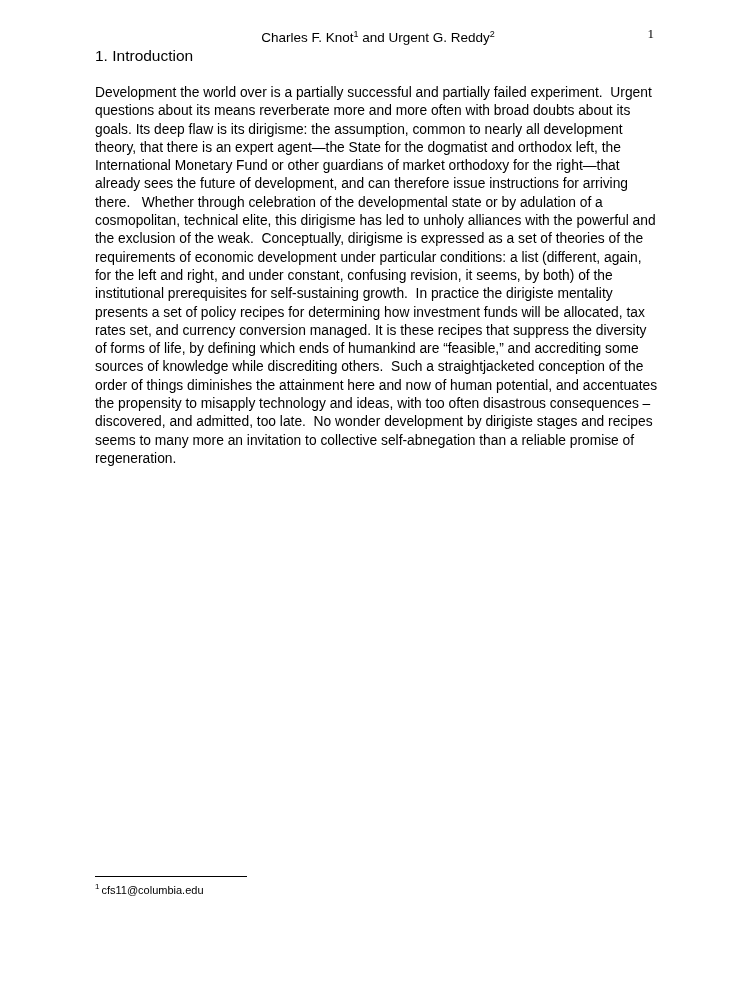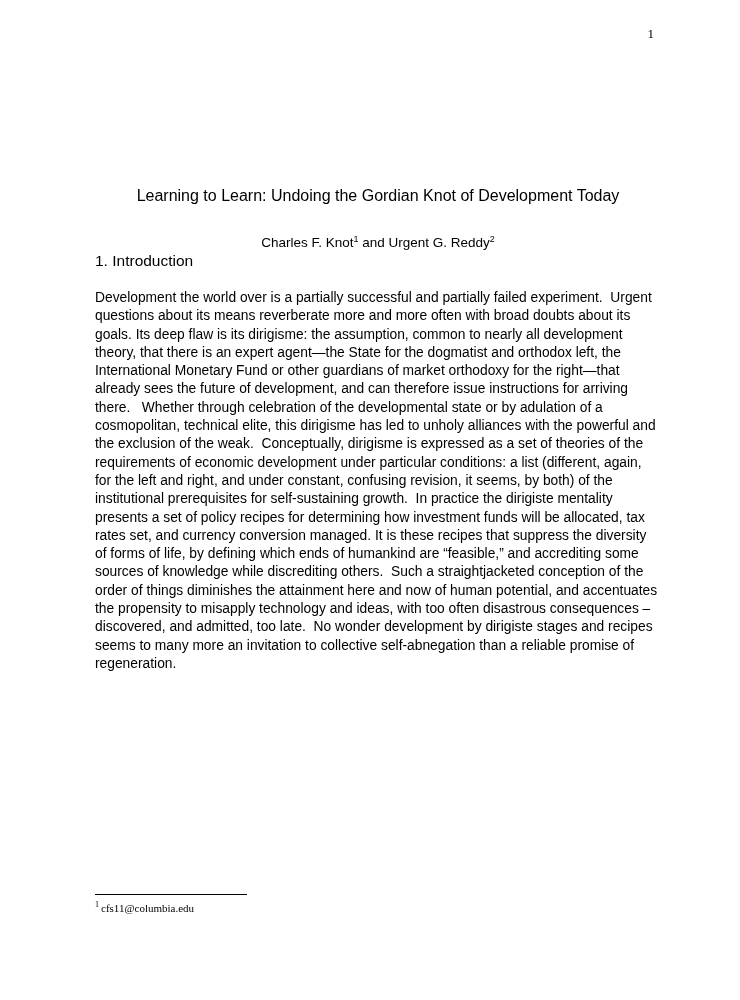--- a/index.html
+++ b/index.html
@@ -55,23 +55,23 @@
     line-height: 18.3px;
     text-align: left;
     white-space: pre-wrap;
   }
   .body-para + .body-para {
     margin-top: 18px;
   }
   .footnotes {
     position: absolute;
     left: 95px;
-    top: 894px;
+    top: 876px;
     width: 566px;
-    font-family: Liberation Serif, serif;
+    font-family: Liberation Sans, sans-serif;
     font-size: 11px;
     color: #000000;
   }
   .footnote-rule {
     width: 152px;
     height: 0;
     border-top: 1px solid #000000;
     margin-bottom: 6px;
   }
   .footnote {
@@ -81,21 +81,20 @@
 </style>
 </head>
 <body>
 
 <div class="page">
 
   <div class="page-number">1</div>
 
   <div class="content">
 
-    <h1 class="title">Learning to Learn: Undoing the Gordian Knot of Development Today</h1>
 
     <div class="authors"><span>Charles F. Knot</span><sup>1</sup><span> and </span><span>Urgent G. Reddy</span><sup>2</sup></div>
 
     <h2 class="section-heading">1. Introduction</h2>
 
     <p class="body-para">Development the world over is a partially successful and partially failed experiment.  Urgent questions about its means reverberate more and more often with broad doubts about its goals. Its deep flaw is its dirigisme: the assumption, common to nearly all development theory, that there is an expert agent—the State for the dogmatist and orthodox left, the International Monetary Fund or other guardians of market orthodoxy for the right—that already sees the future of development, and can therefore issue instructions for arriving there.   Whether through celebration of the developmental state or by adulation of a cosmopolitan, technical elite, this dirigisme has led to unholy alliances with the powerful and the exclusion of the weak.  Conceptually, dirigisme is expressed as a set of theories of the requirements of economic development under particular conditions: a list (different, again, for the left and right, and under constant, confusing revision, it seems, by both) of the institutional prerequisites for self-sustaining growth.  In practice the dirigiste mentality presents a set of policy recipes for determining how investment funds will be allocated, tax rates set, and currency conversion managed. It is these recipes that suppress the diversity of forms of life, by defining which ends of humankind are “feasible,” and accrediting some sources of knowledge while discrediting others.  Such a straightjacketed conception of the order of things diminishes the attainment here and now of human potential, and accentuates the propensity to misapply technology and ideas, with too often disastrous consequences – discovered, and admitted, too late.  No wonder development by dirigiste stages and recipes seems to many more an invitation to collective self-abnegation than a reliable promise of regeneration.</p>
 
 
   </div>
 

